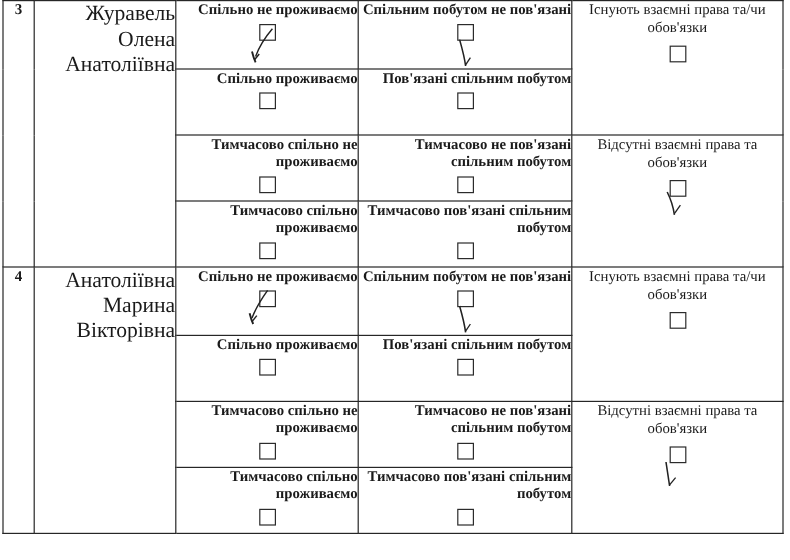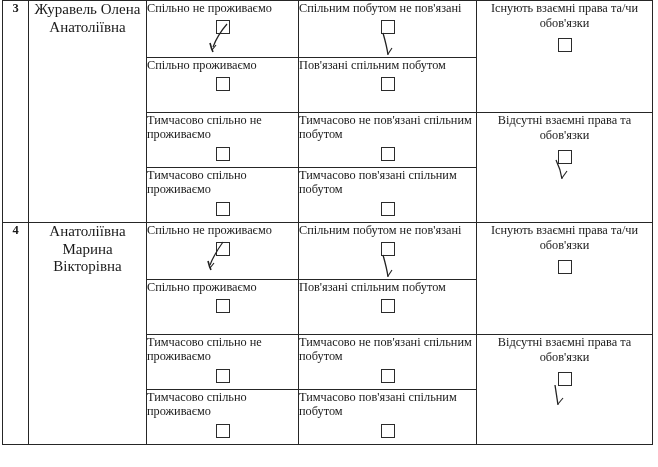--- a/index.html
+++ b/index.html
@@ -36,33 +36,34 @@
   .col-b { width: 178px; }
   .col-c { width: 176px; }
 
   .num-cell {
     font-size: 12.5px;
     font-weight: bold;
     text-align: center;
     padding-top: 3px;
   }
   .name-cell {
-    font-size: 15px;
-    text-align: center;
+    font-size: 18px;
+    text-align: right;
     padding: 3px 4px 0 4px;
     line-height: 1.18;
   }
   .opt-cell {
     position: relative;
     font-size: 12.3px;
-    text-align: left;
+    text-align: right;
     padding: 4px 5px 3px 5px;
     line-height: 1.16;
     height: 55px;
     box-sizing: border-box;
+    font-weight: bold;
   }
   .opt-cell.tall {
     height: 57px;
   }
   .opt-text {
     display: block;
   }
   .box {
     display: block;
     width: 12px;

